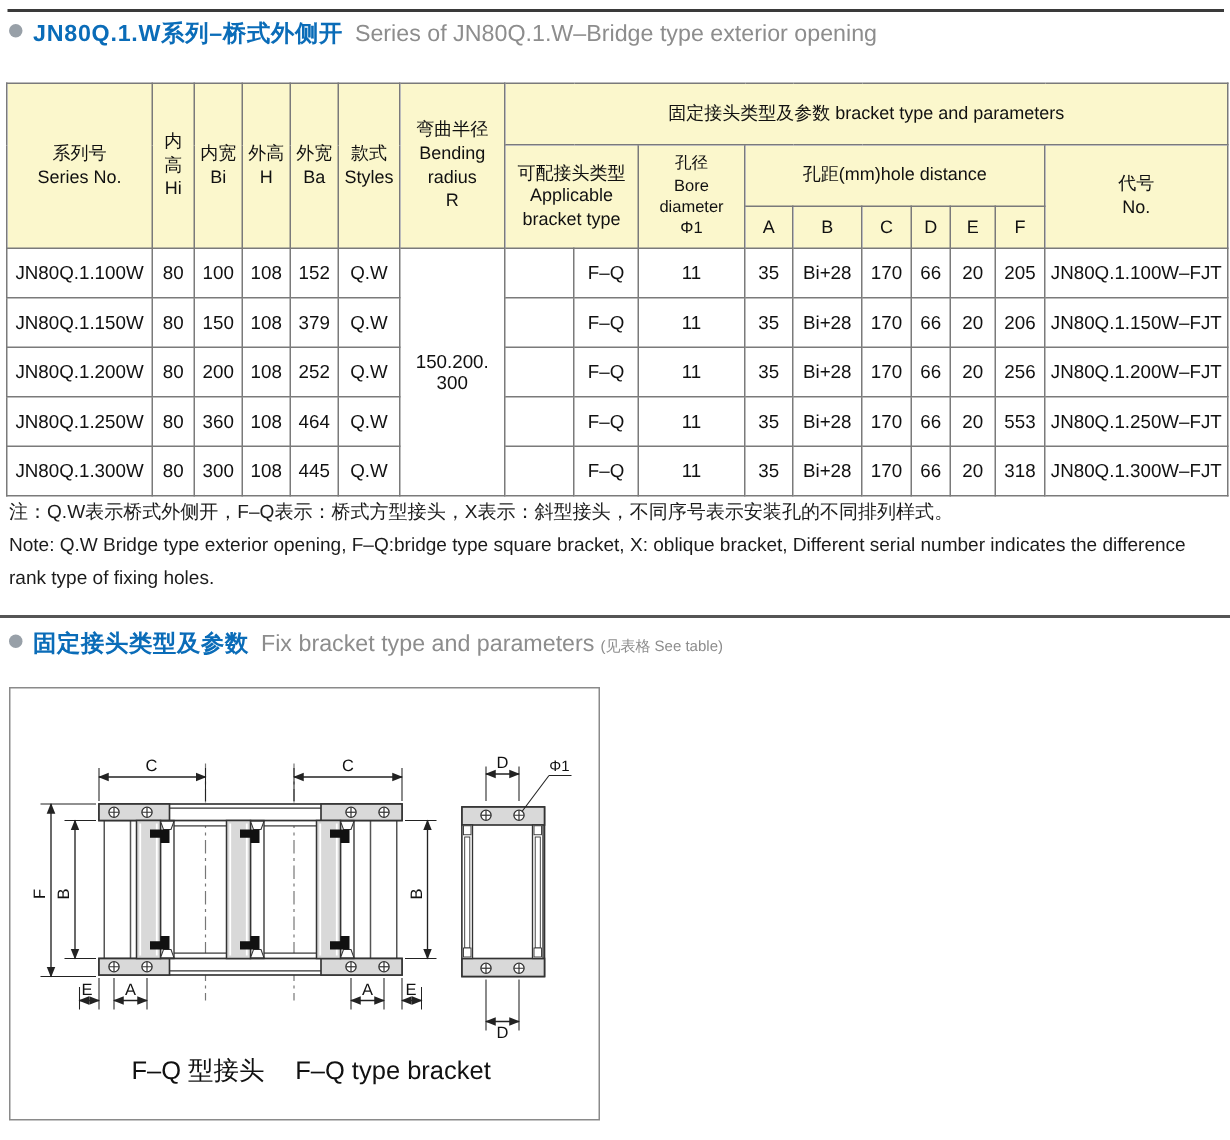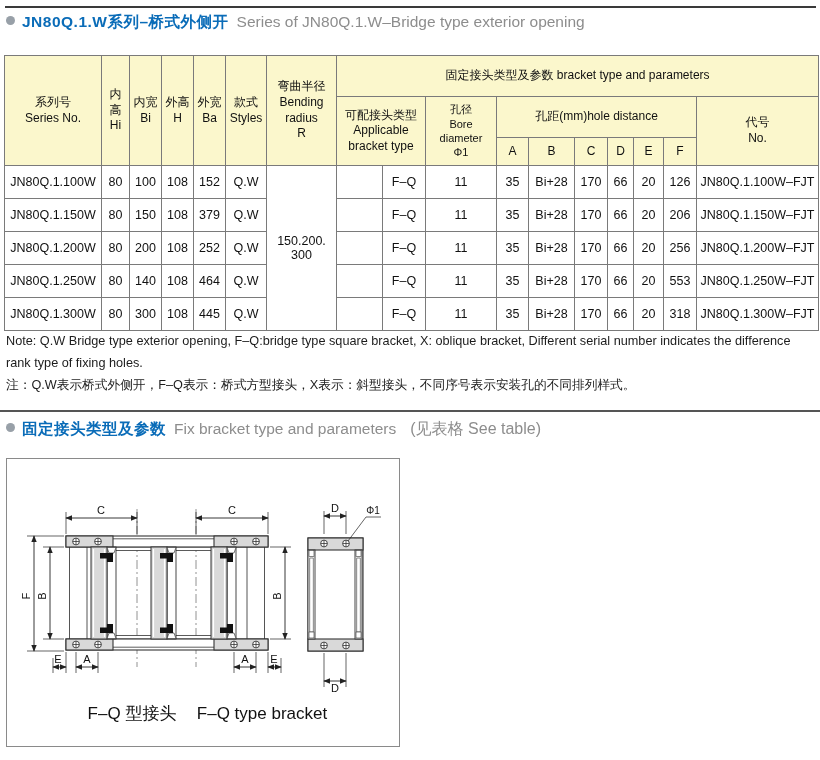--- a/index.html
+++ b/index.html
@@ -7,21 +7,21 @@
         font-family:"Liberation Sans","DejaVu Sans",sans-serif;color:#1a1a1a;}
   .rule-top{position:absolute;top:6px;left:5px;width:811px;height:2px;background:#3a3a3a;}
   .rule-mid{position:absolute;top:410px;left:0;width:820px;height:2px;background:#555555;}
   .heading{position:absolute;left:6px;white-space:nowrap;}
   .heading1{top:12px;}
   .heading2{top:419px;}
   .bullet{display:inline-block;width:9px;height:9px;border-radius:50%;background:#98a0a8;
           margin-right:7px;vertical-align:2px;}
   .h-cn{font-size:15.5px;font-weight:bold;color:#0a6cb8;letter-spacing:.5px;}
   .h-en{font-size:15.5px;color:#8d8d8d;margin-left:8px;}
-  .h-hint{font-size:16px;color:#8d8d8d;margin-left:14px;}
+  .h-hint{font-size:10px;color:#8d8d8d;margin-left:4px;}
 
   table.spec{position:absolute;top:55px;left:4px;width:814px;border-collapse:collapse;
              table-layout:fixed;}
   table.spec th,table.spec td{border:1px solid #7a7a7a;text-align:center;vertical-align:middle;
              padding:1px 2px;overflow:hidden;}
   table.spec th{background:#fbf7cc;font-weight:normal;font-size:12px;line-height:1.3;
              white-space:pre-line;color:#111;}
   table.spec th.small-en{font-size:11px;text-align:center;}
   table.spec td{background:#ffffff;font-size:12.5px;height:30px;white-space:pre-line;color:#111;}
   tr.hr1 th{height:38px;}
@@ -117,21 +117,21 @@
         <td rowspan="5">150.200.
 300</td>
         <td></td>
         <td>F–Q</td>
         <td>11</td>
         <td>35</td>
         <td>Bi+28</td>
         <td>170</td>
         <td>66</td>
         <td>20</td>
-        <td>126</td>
+        <td>205</td>
         <td>JN80Q.1.100W–FJT</td>
       </tr>
       <tr>
         <td>JN80Q.1.150W</td>
         <td>80</td>
         <td>150</td>
         <td>108</td>
         <td>379</td>
         <td>Q.W</td>
         <td></td>
@@ -159,21 +159,21 @@
         <td>Bi+28</td>
         <td>170</td>
         <td>66</td>
         <td>20</td>
         <td>256</td>
         <td>JN80Q.1.200W–FJT</td>
       </tr>
       <tr>
         <td>JN80Q.1.250W</td>
         <td>80</td>
-        <td>140</td>
+        <td>360</td>
         <td>108</td>
         <td>464</td>
         <td>Q.W</td>
         <td></td>
         <td>F–Q</td>
         <td>11</td>
         <td>35</td>
         <td>Bi+28</td>
         <td>170</td>
         <td>66</td>
@@ -196,22 +196,22 @@
         <td>170</td>
         <td>66</td>
         <td>20</td>
         <td>318</td>
         <td>JN80Q.1.300W–FJT</td>
       </tr>
     </tbody>
   </table>
 
   <div class="notes">
+    <p>注：Q.W表示桥式外侧开，F–Q表示：桥式方型接头，X表示：斜型接头，不同序号表示安装孔的不同排列样式。</p>
     <p>Note: Q.W Bridge type exterior opening, F–Q:bridge type square bracket, X: oblique bracket, Different serial number indicates the difference rank type of fixing holes.</p>
-    <p>注：Q.W表示桥式外侧开，F–Q表示：桥式方型接头，X表示：斜型接头，不同序号表示安装孔的不同排列样式。</p>
   </div>
 
   <div class="rule-mid"></div>
 
   <div class="heading heading2">
     <span class="bullet"></span><span class="h-cn">固定接头类型及参数</span><span class="h-en">Fix bracket type and parameters</span><span class="h-hint">(见表格 See table)</span>
   </div>
 
   <div class="drawbox">
     <svg width="390" height="285" viewBox="0 0 390 285">

